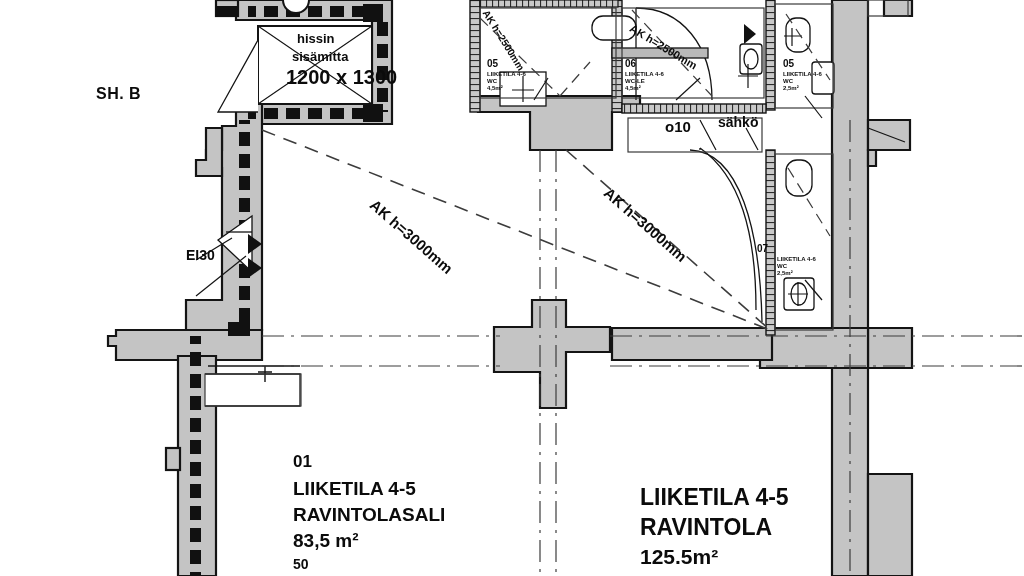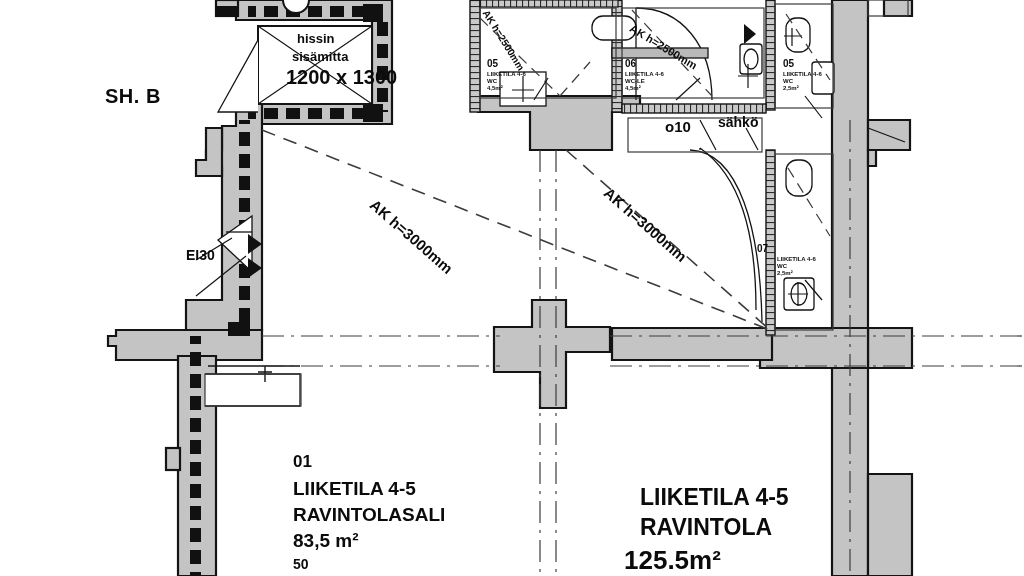--- a/index.html
+++ b/index.html
@@ -4,21 +4,21 @@
 <style>
   html,body{margin:0;padding:0;background:#ffffff;}
   body{
     font-family:"Liberation Sans", sans-serif;
     width:1024px;height:576px;overflow:hidden;position:relative;
     -webkit-font-smoothing:none;
   }
   #plan{position:absolute;left:0;top:0;width:1024px;height:576px;}
   .txt{position:absolute;color:#0b0b0b;font-weight:bold;white-space:pre;letter-spacing:0px;}
   .rot{transform-origin:0 0;}
-  #sh-b{left:105px;top:85px;font-size:20px;letter-spacing:0.5px;}
+  #sh-b{left:96px;top:85px;font-size:16px;letter-spacing:0.5px;}
   #lift-l1{left:297px;top:31px;font-size:13px;}
   #lift-l2{left:292px;top:49px;font-size:13px;}
   #lift-l3{left:286px;top:66px;font-size:20px;}
   #ei30{left:186px;top:247px;font-size:14px;}
   #o10{left:665px;top:118px;font-size:15px;font-weight:bold;}
   #sahko{left:718px;top:114px;font-size:14px;}
   #r04n{left:487px;top:58px;font-size:10px;}
   #r04a{left:487px;top:71px;font-size:6px;}
   #r04b{left:487px;top:78px;font-size:6px;}
   #r04c{left:487px;top:85px;font-size:6px;}
@@ -40,21 +40,21 @@
   #ak-t1{left:490px;top:8px;transform:rotate(58deg);font-size:10px;}
   #ak-t2{left:634px;top:22px;transform:rotate(31deg);font-size:11px;}
   #ei30v{left:752px;top:214px;transform:rotate(-90deg);font-size:10px;color:#fff;}
   #b01-0{left:293px;top:452px;font-size:17px;}
   #b01-1{left:293px;top:478px;font-size:19px;}
   #b01-2{left:293px;top:504px;font-size:19px;}
   #b01-3{left:293px;top:530px;font-size:19px;}
   #b01-4{left:293px;top:556px;font-size:14px;}
   #b02-1{left:640px;top:484px;font-size:23px;}
   #b02-2{left:640px;top:514px;font-size:23px;}
-  #b02-3{left:624px;top:545px;font-size:26px;}
+  #b02-3{left:640px;top:545px;font-size:21px;}
 </style>
 </head>
 <body>
 
 <svg id="plan" viewBox="0 0 1024 576" xmlns="http://www.w3.org/2000/svg">
 
   <defs>
 
     <pattern id="fwH" width="22" height="12" patternUnits="userSpaceOnUse">
       <rect x="0" y="0" width="14" height="12" fill="#111"></rect>

